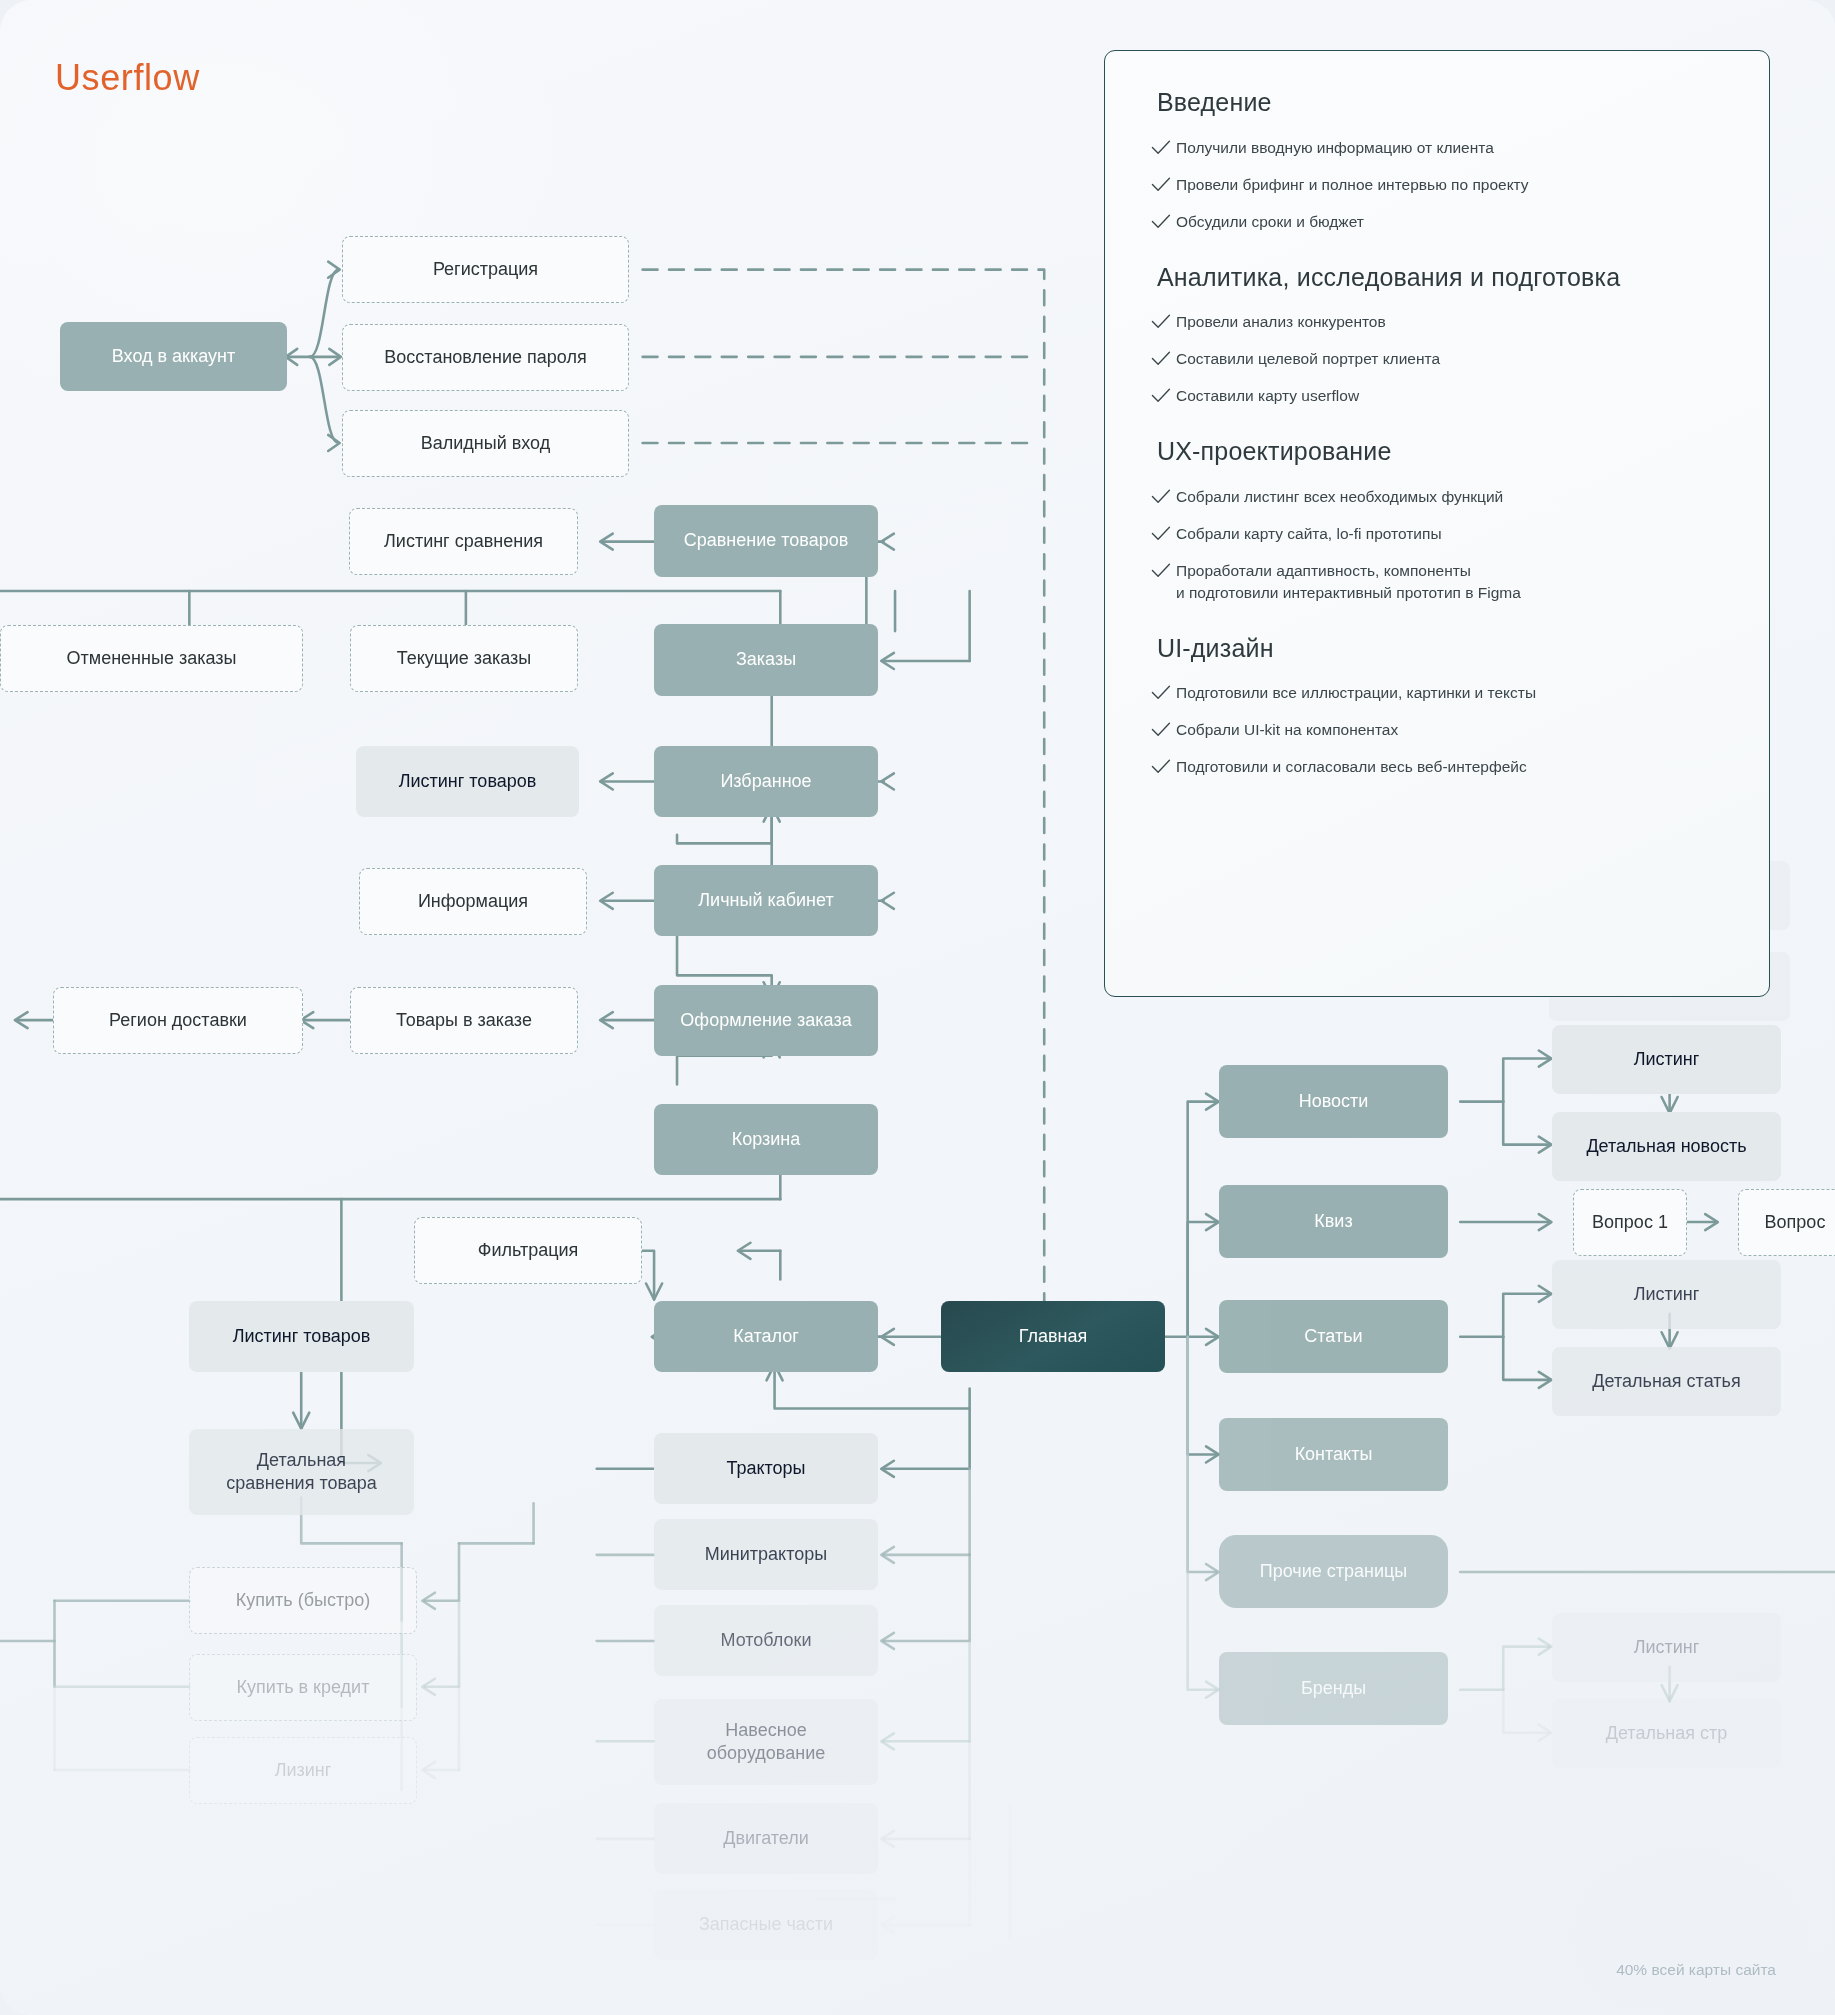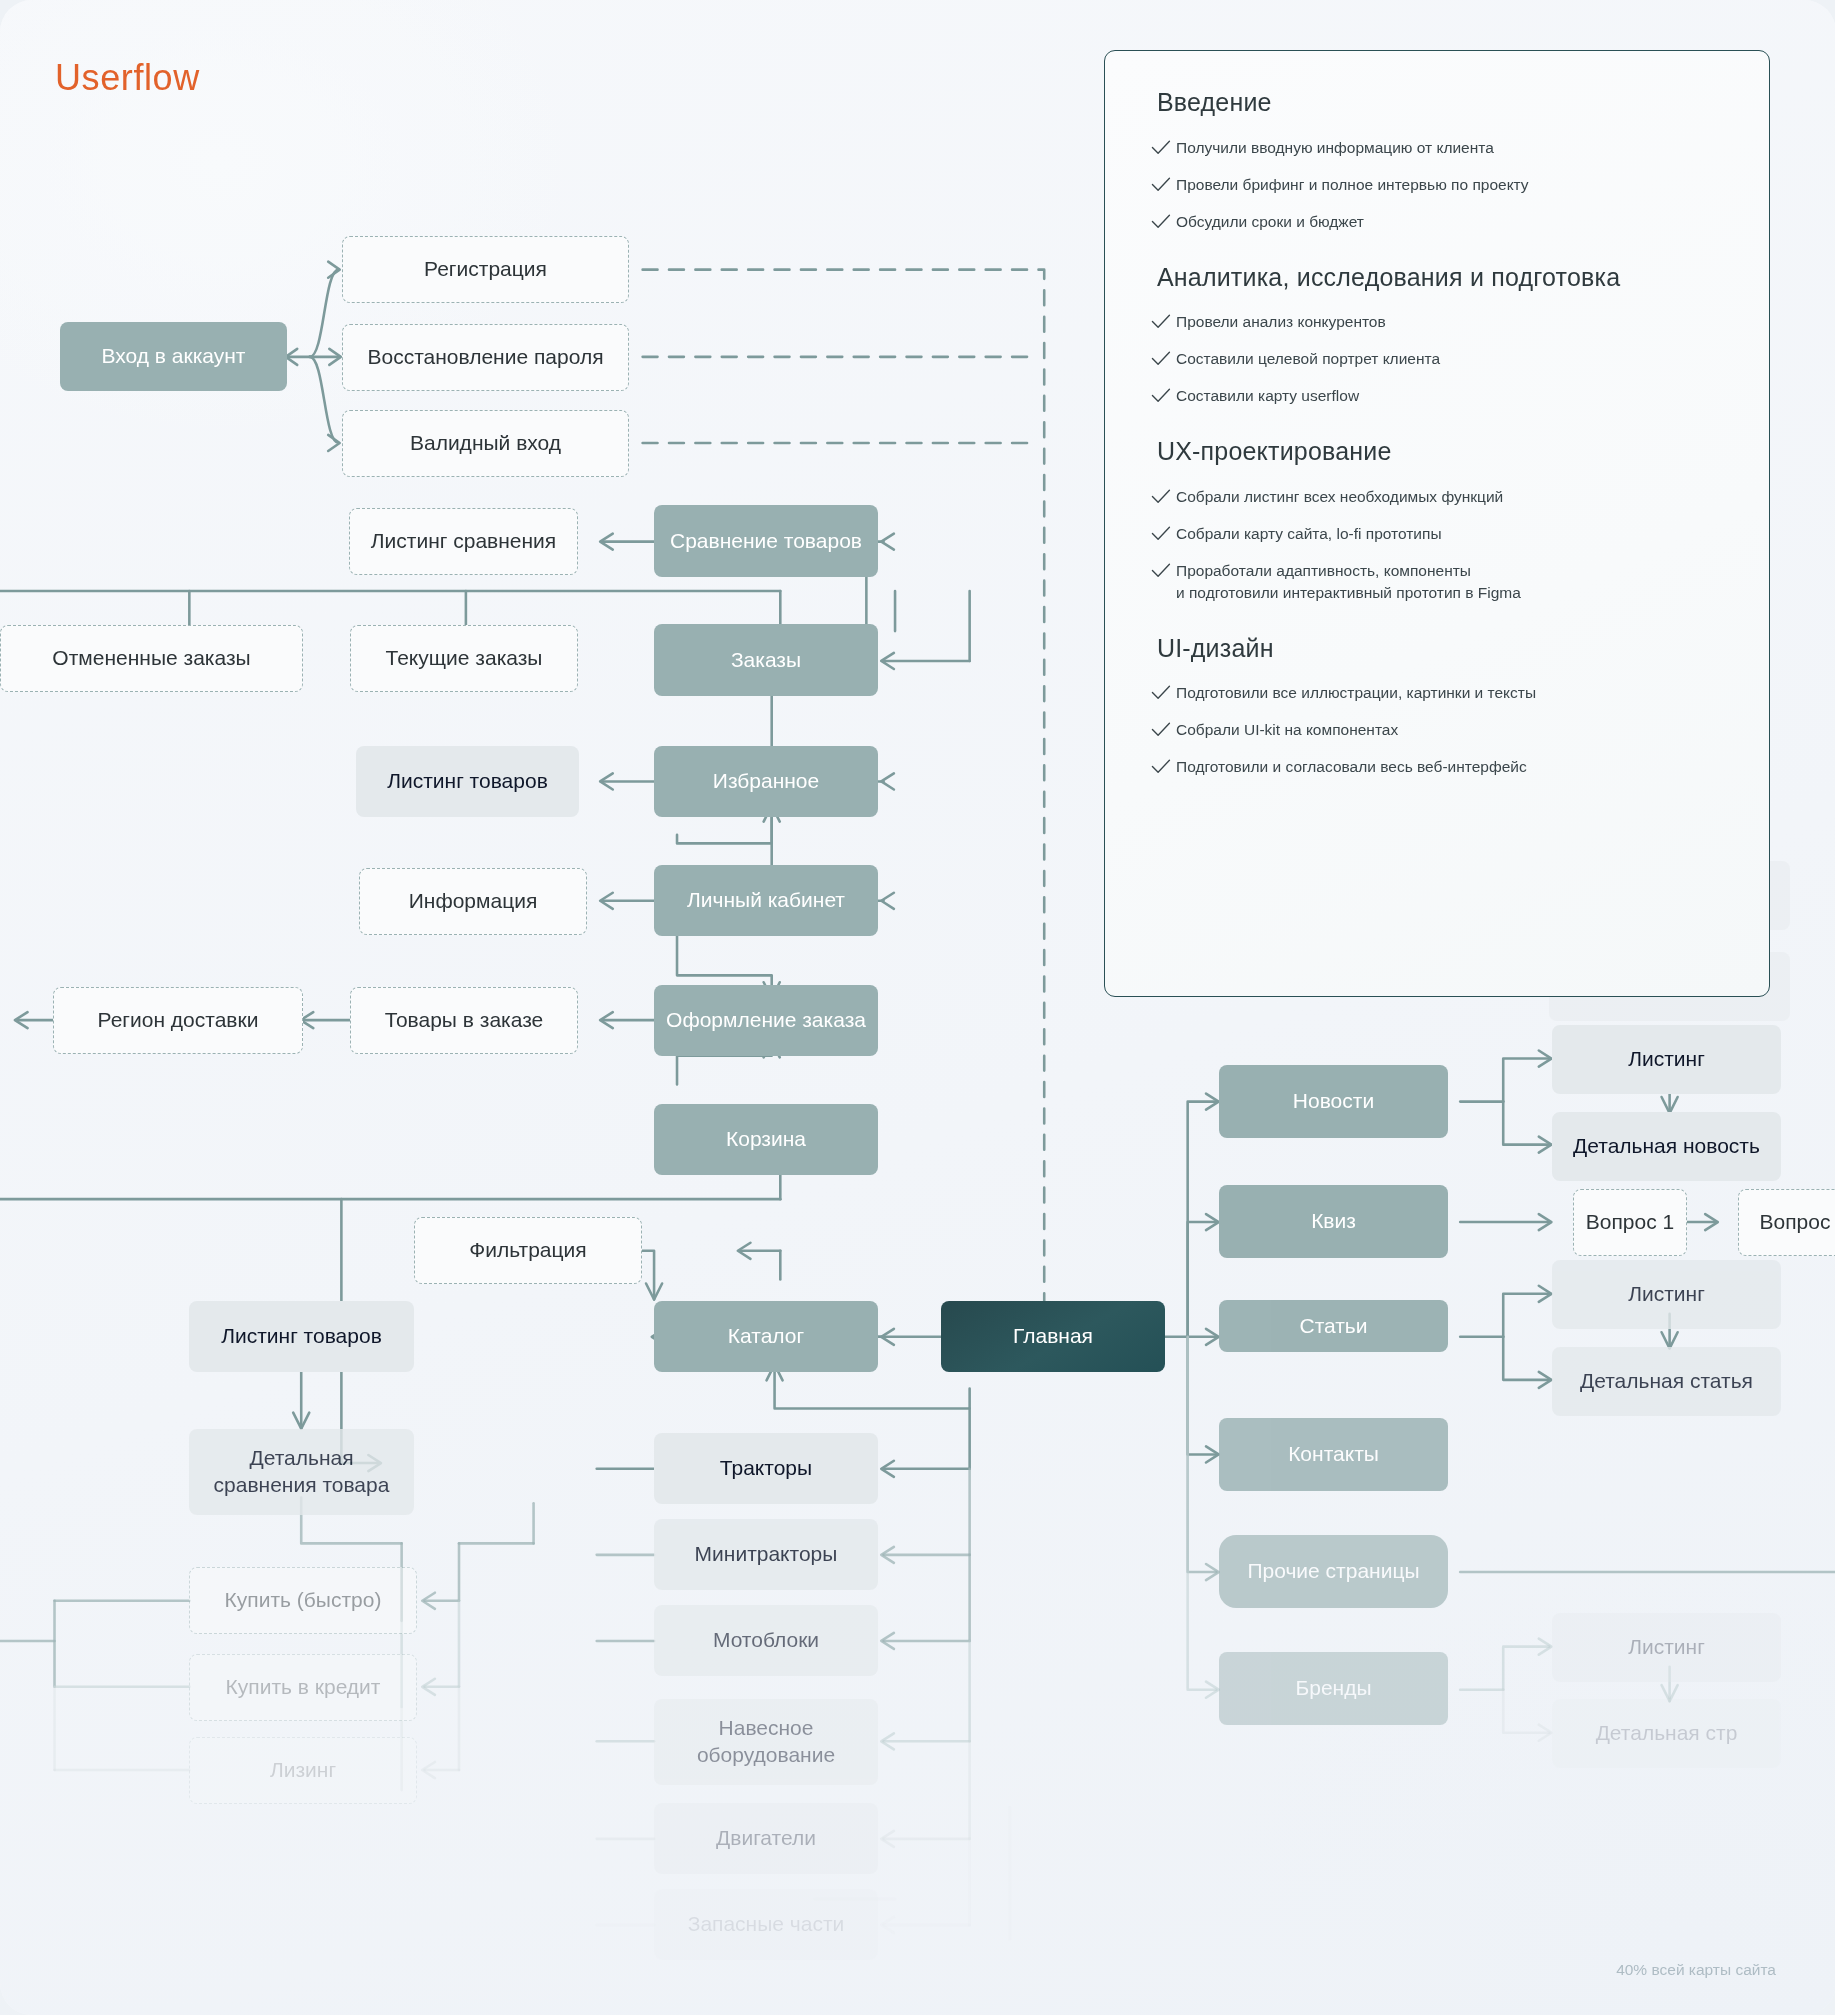--- a/index.html
+++ b/index.html
@@ -44,21 +44,21 @@
   .ah.f1{stroke:#9db4b5;opacity:.75;}
   .ah.f2{stroke:#c0d0d1;opacity:.55;}
   .ah.f3{stroke:#d7e0e3;opacity:.38;}
   .ah.f4{stroke:#e6ebee;opacity:.25;}
 
   
   .node{
     position:absolute;z-index:10;
     display:flex;align-items:center;justify-content:center;
     text-align:center;border-radius:8px;
-    font-size:21px;line-height:1.28;font-weight:400;
+    font-size:18px;line-height:1.28;font-weight:400;
     padding:0 8px;box-sizing:border-box;
   }
   
   .n-solid{background:#98b0b1;color:#ffffff;}
   
   .n-dark{background:#2a5055;color:#ffffff;
           background-image:linear-gradient(150deg,#27494e 0%,#2d585d 55%,#245056 100%);}
   
   .n-light{background:#e4e9ec;color:#0f172a;}
   
@@ -342,21 +342,21 @@
   <div class="node n-light o-45" style="left:1549px;top:952px;width:241px;height:69px;"></div>
 
   <div class="node n-solid" style="left:1219px;top:1065px;width:229px;height:73px;">Новости</div>
   <div class="node n-light" style="left:1552px;top:1025px;width:229px;height:69px;">Листинг</div>
   <div class="node n-light" style="left:1552px;top:1112px;width:229px;height:69px;">Детальная новость</div>
 
   <div class="node n-solid" style="left:1219px;top:1185px;width:229px;height:73px;">Квиз</div>
   <div class="node n-dash" style="left:1573px;top:1189px;width:114px;height:67px;">Вопрос 1</div>
   <div class="node n-dash" style="left:1738px;top:1189px;width:114px;height:67px;">Вопрос</div>
 
-  <div class="node n-solid o-95" style="left:1219px;top:1300px;width:229px;height:52px;">Статьи</div>
+  <div class="node n-solid o-95" style="left:1219px;top:1300px;width:229px;height:73px;">Статьи</div>
   <div class="node n-light o-80" style="left:1552px;top:1260px;width:229px;height:69px;">Листинг</div>
   <div class="node n-light o-80" style="left:1552px;top:1347px;width:229px;height:69px;">Детальная статья</div>
 
   <div class="node n-solid o-80" style="left:1219px;top:1418px;width:229px;height:73px;">Контакты</div>
 
   <div class="node n-solid o-62" style="left:1219px;top:1535px;width:229px;height:73px;border-radius:17px;">Прочие страницы</div>
 
   <div class="node n-solid o-45" style="left:1219px;top:1652px;width:229px;height:73px;">Бренды</div>
   <div class="node n-light o-30" style="left:1552px;top:1613px;width:229px;height:69px;">Листинг</div>
   <div class="node n-light o-18" style="left:1552px;top:1699px;width:229px;height:69px;">Детальная стр</div>

